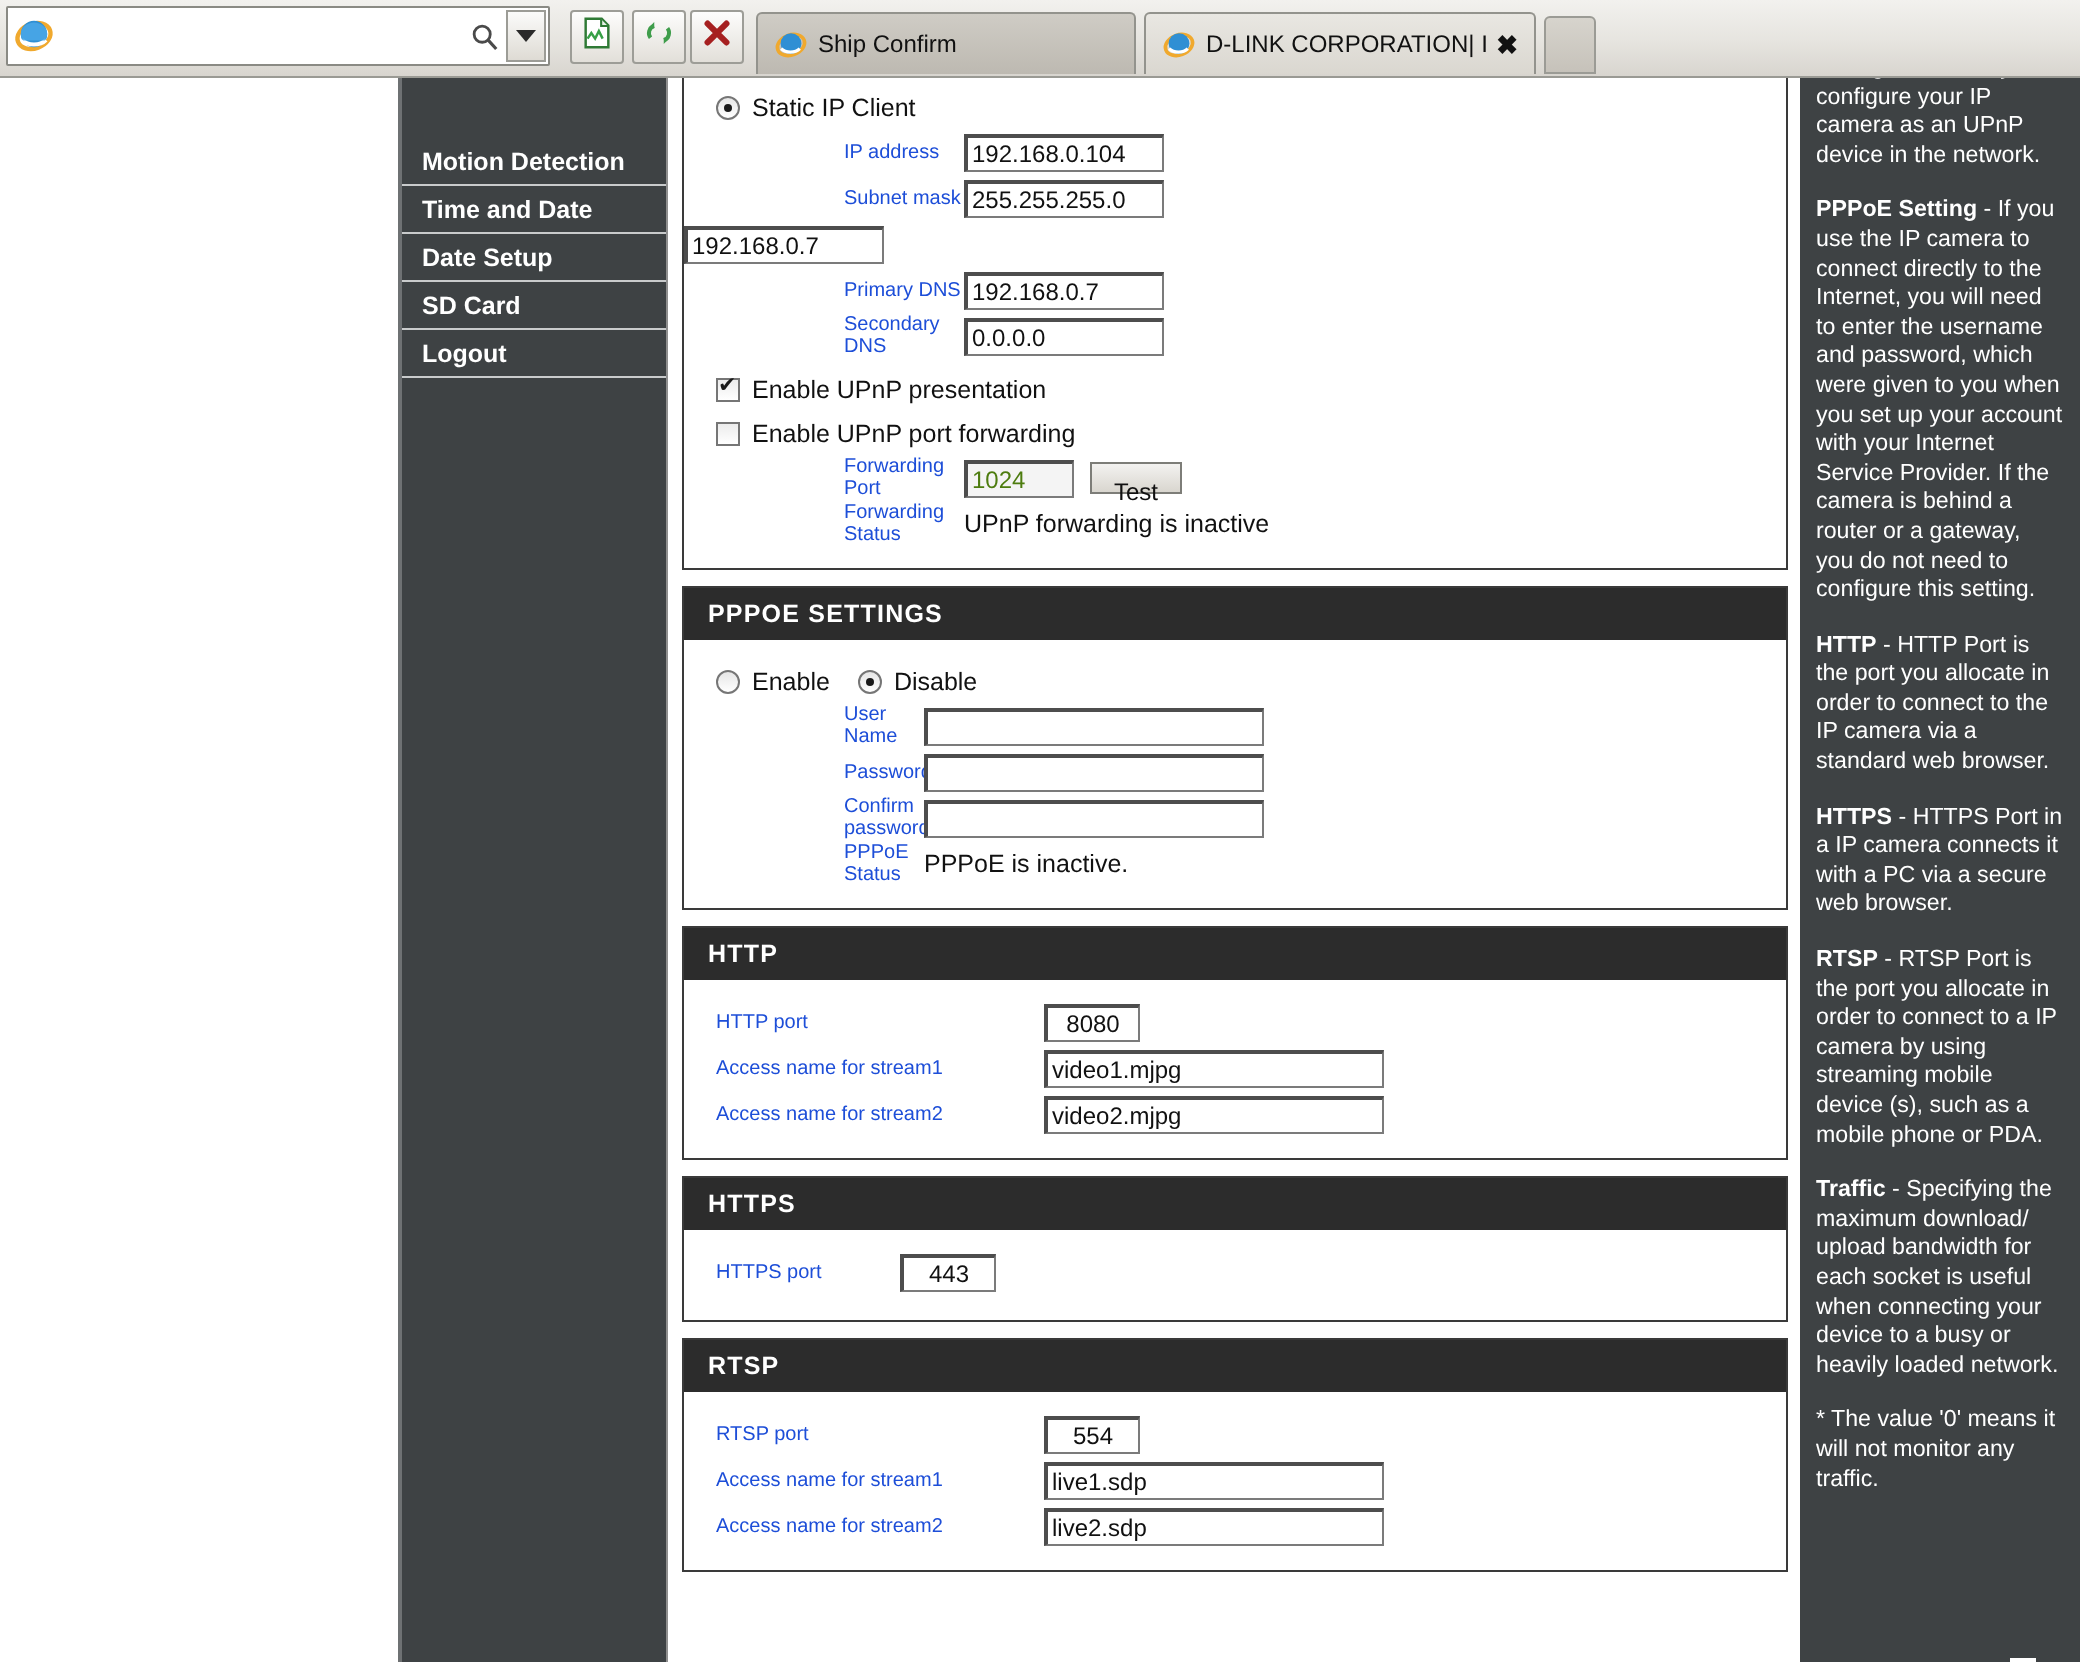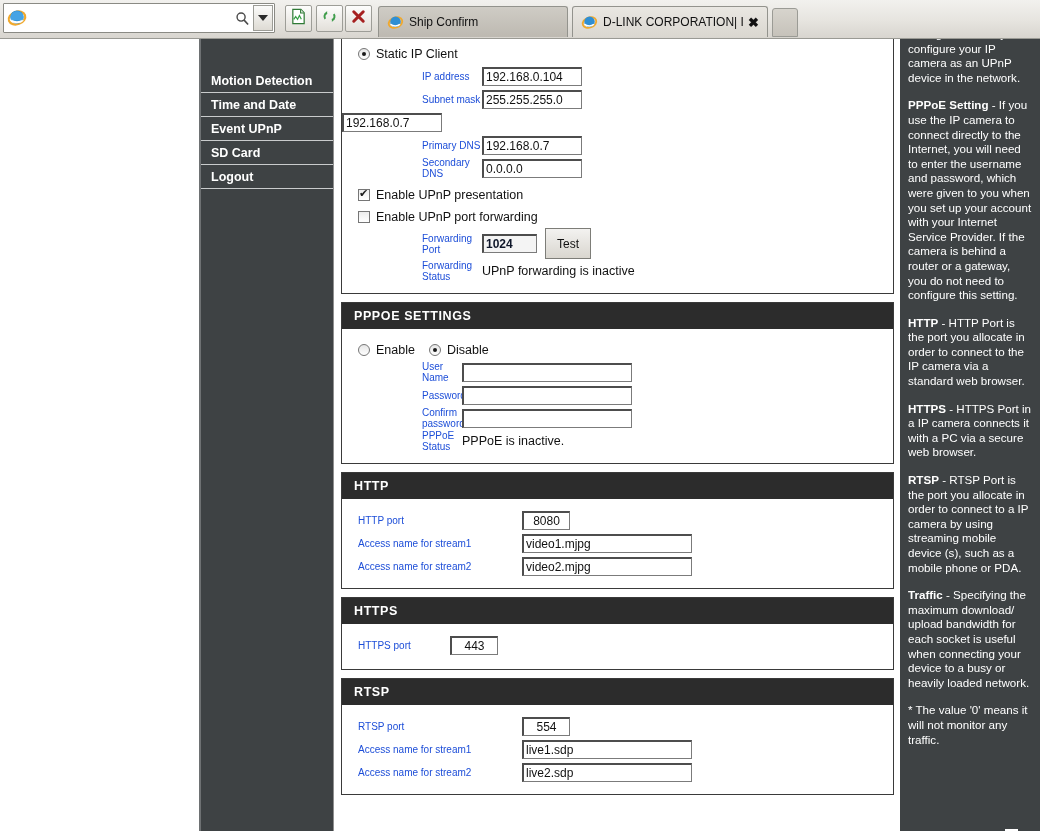--- a/index.html
+++ b/index.html
@@ -151,33 +151,33 @@
     border: 1px solid #7b7b7b;
     border-top: 2px solid #4d4d4d;
     border-left: 2px solid #4d4d4d;
     background: #ffffff;
     height: 19px; line-height: 17px;
     font-family: "Liberation Sans", sans-serif;
     font-size: 12px; color: #111;
     padding: 0 2px;
     outline: none;
   }
-  .tf.disabled { color: #0f172a; background: #f4f4f4; font-weight: bold; }
+  .tf.disabled { color: #4d7c0f; background: #f4f4f4; }
   .tf.w100 { width: 100px; }
   .tf.w55 { width: 55px; }
   .tf.w48 { width: 48px; text-align: center; }
   .tf.w170 { width: 170px; }
 
   .btn-test {
     margin-left: 8px;
     font-family: "Liberation Sans", sans-serif;
     font-size: 12px; color: #111;
     background: linear-gradient(to bottom,#f3f2f0,#d9d6cf);
     border: 1px solid #7d7d78;
-    padding: 7px 11px; height: 31px;
+    padding: 7px 11px; height: 16px;
     cursor: pointer;
   }
 
   .radio, .cbox {
     width: 12px; height: 12px; flex: none;
     display: inline-block; position: relative;
     margin-right: 6px;
   }
   .radio {
     border: 1px solid #767676; border-radius: 50%;
@@ -332,21 +332,21 @@
 
   <div id="sidebar">
     <div id="sidebar-inner">
       <div class="side-item">
         <span>Motion Detection</span>
       </div>
       <div class="side-item">
         <span>Time and Date</span>
       </div>
       <div class="side-item">
-        <span>Event UPnP</span>
+        <span>Date Setup</span>
       </div>
       <div class="side-item">
         <span>SD Card</span>
       </div>
       <div class="side-item">
         <span>Logout</span>
       </div>
     </div>
   </div>
 

